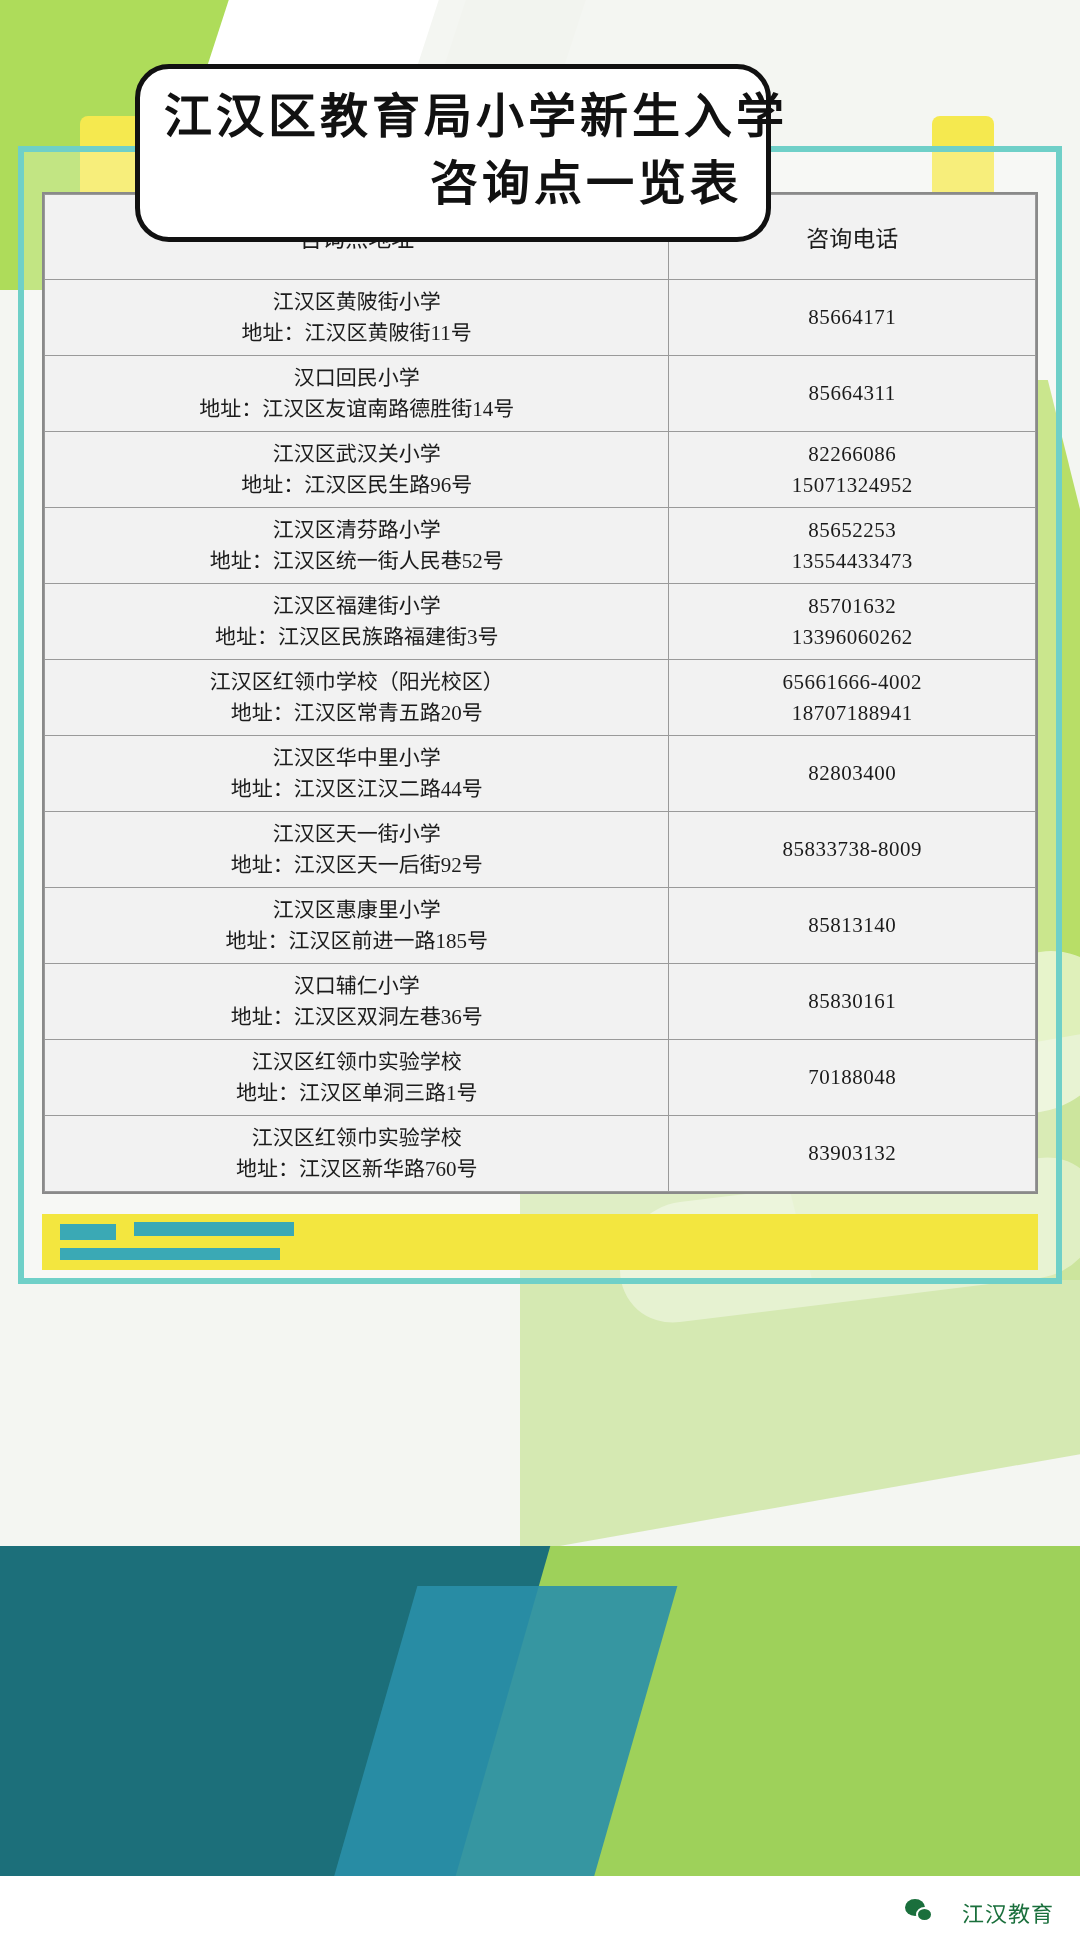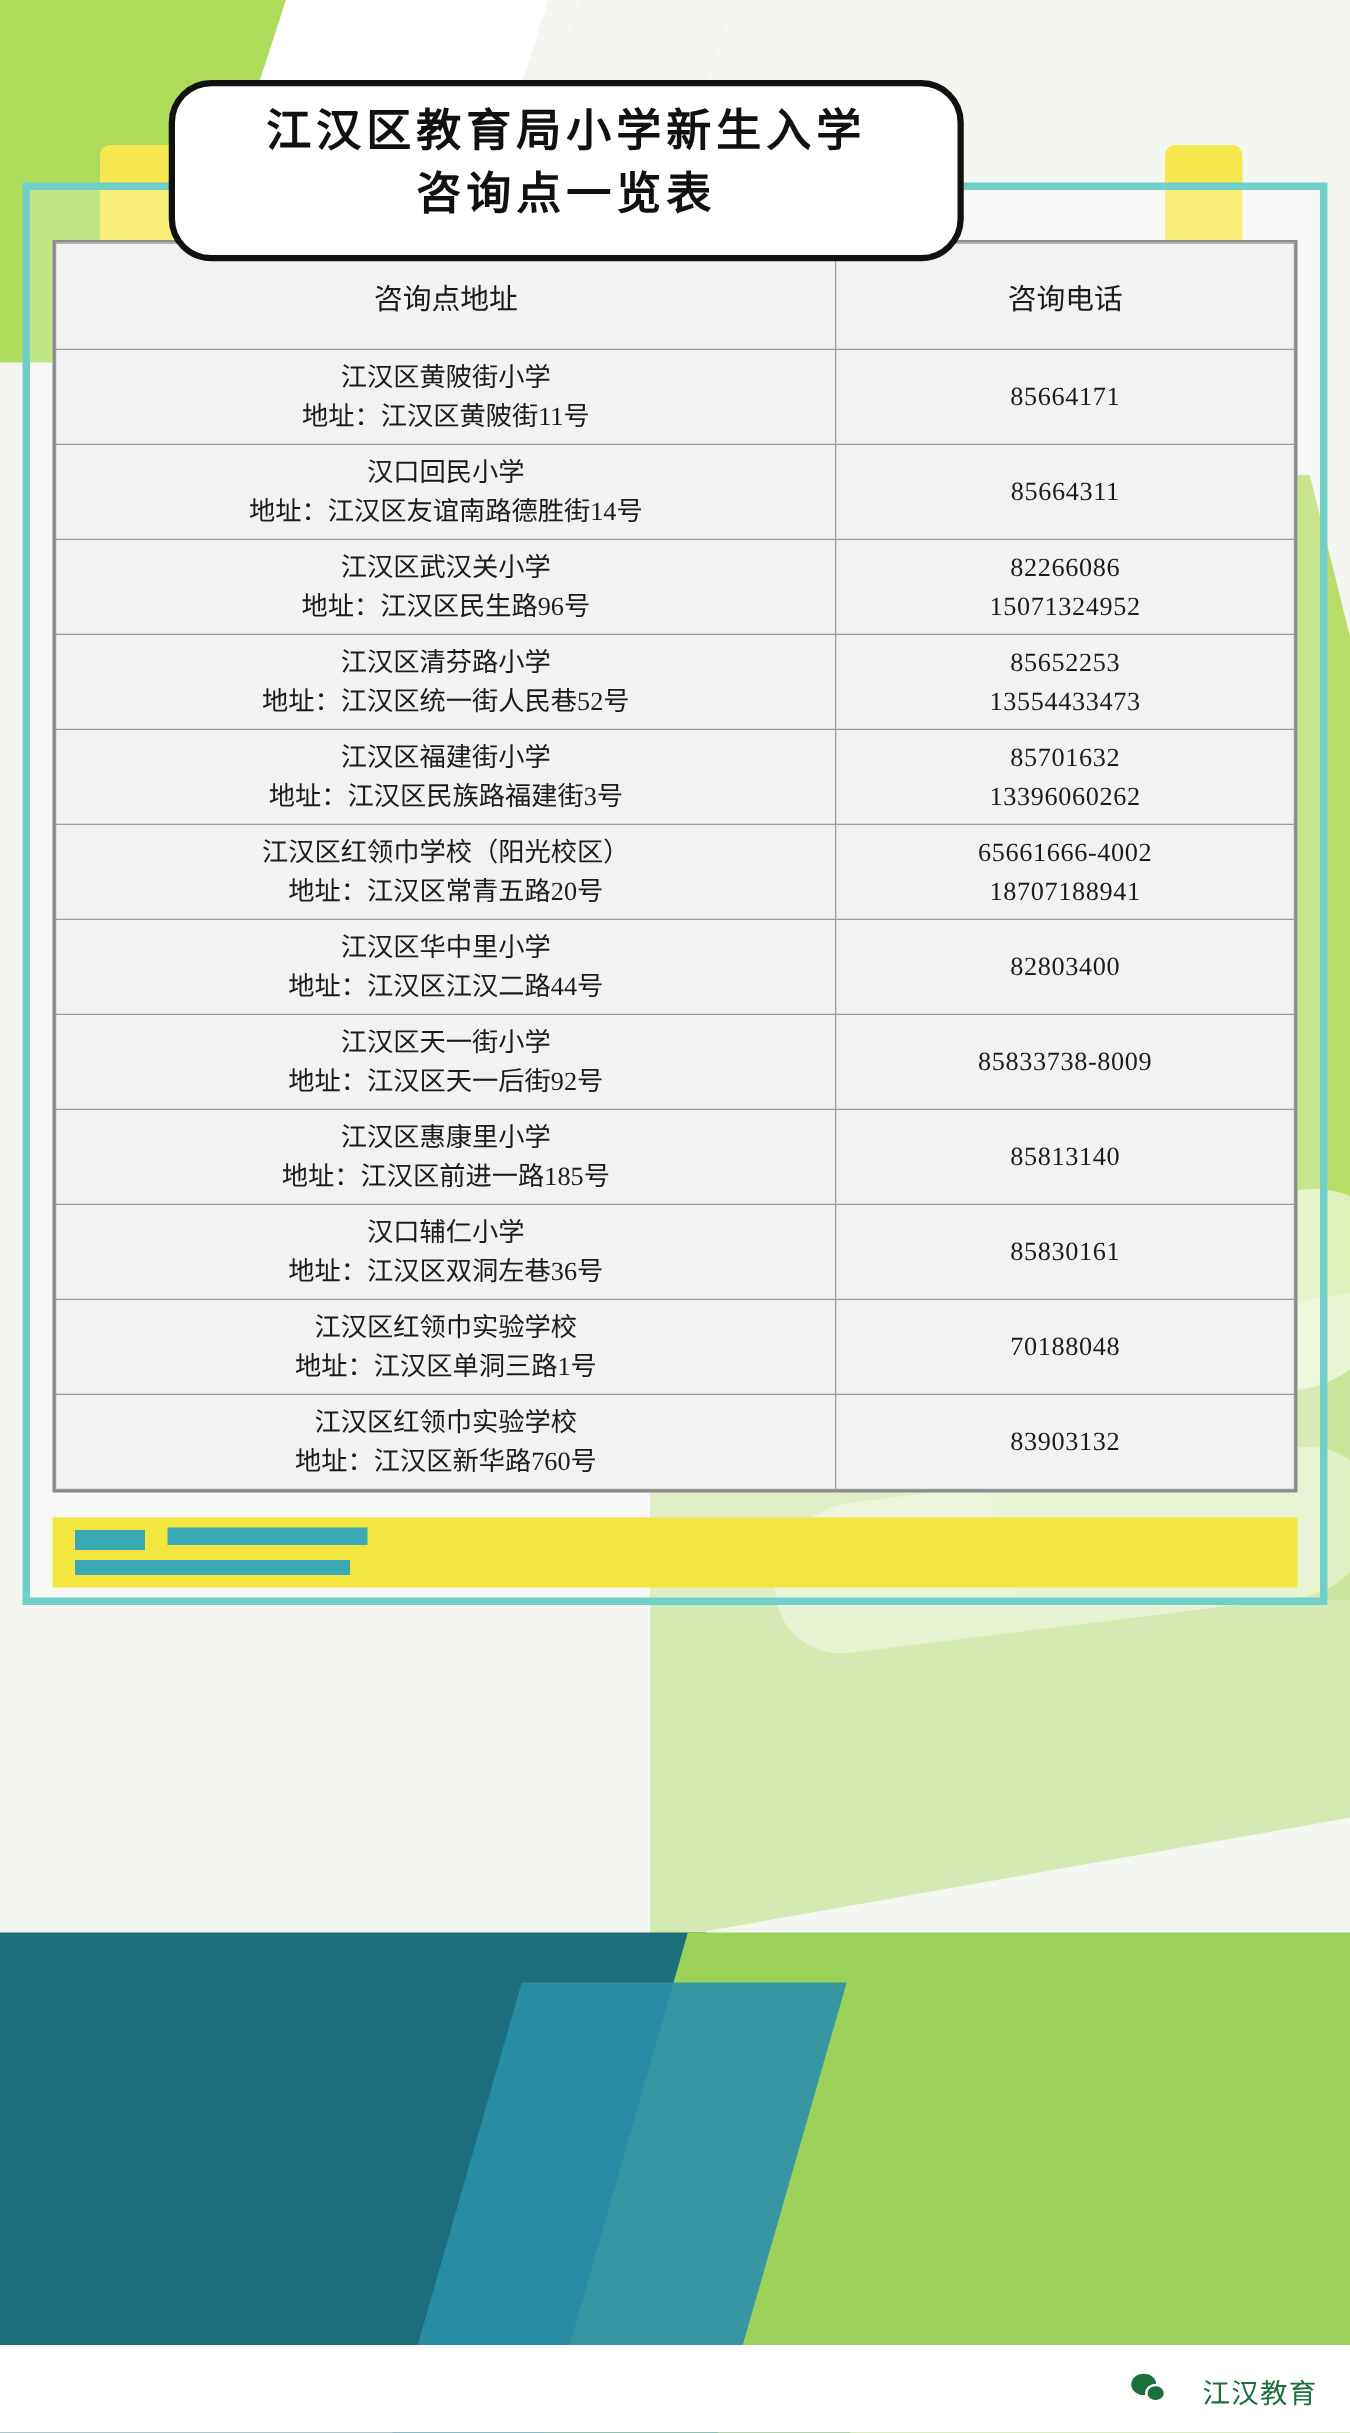--- a/index.html
+++ b/index.html
@@ -139,27 +139,28 @@
     width: 636px;
     padding: 14px 24px 20px;
     background: #ffffff;
     border: 5px solid #111111;
     border-radius: 34px;
     box-sizing: border-box;
     text-align: center;
     z-index: 5;
   }
   #title-banner .line {
-    font-family: Liberation Mono, monospace;
+    font-family: Liberation Serif, serif;
     font-weight: bold;
-    font-size: 36px;
+    font-size: 48px;
     letter-spacing: 4px;
     color: #111111;
     line-height: 1.4;
     white-space: nowrap;
+    text-align: right;
   }
 
   
   table.info-table {
     width: 100%;
     height: 100%;
     border-collapse: collapse;
     table-layout: fixed;
     font-family: Liberation Serif, serif;
   }

